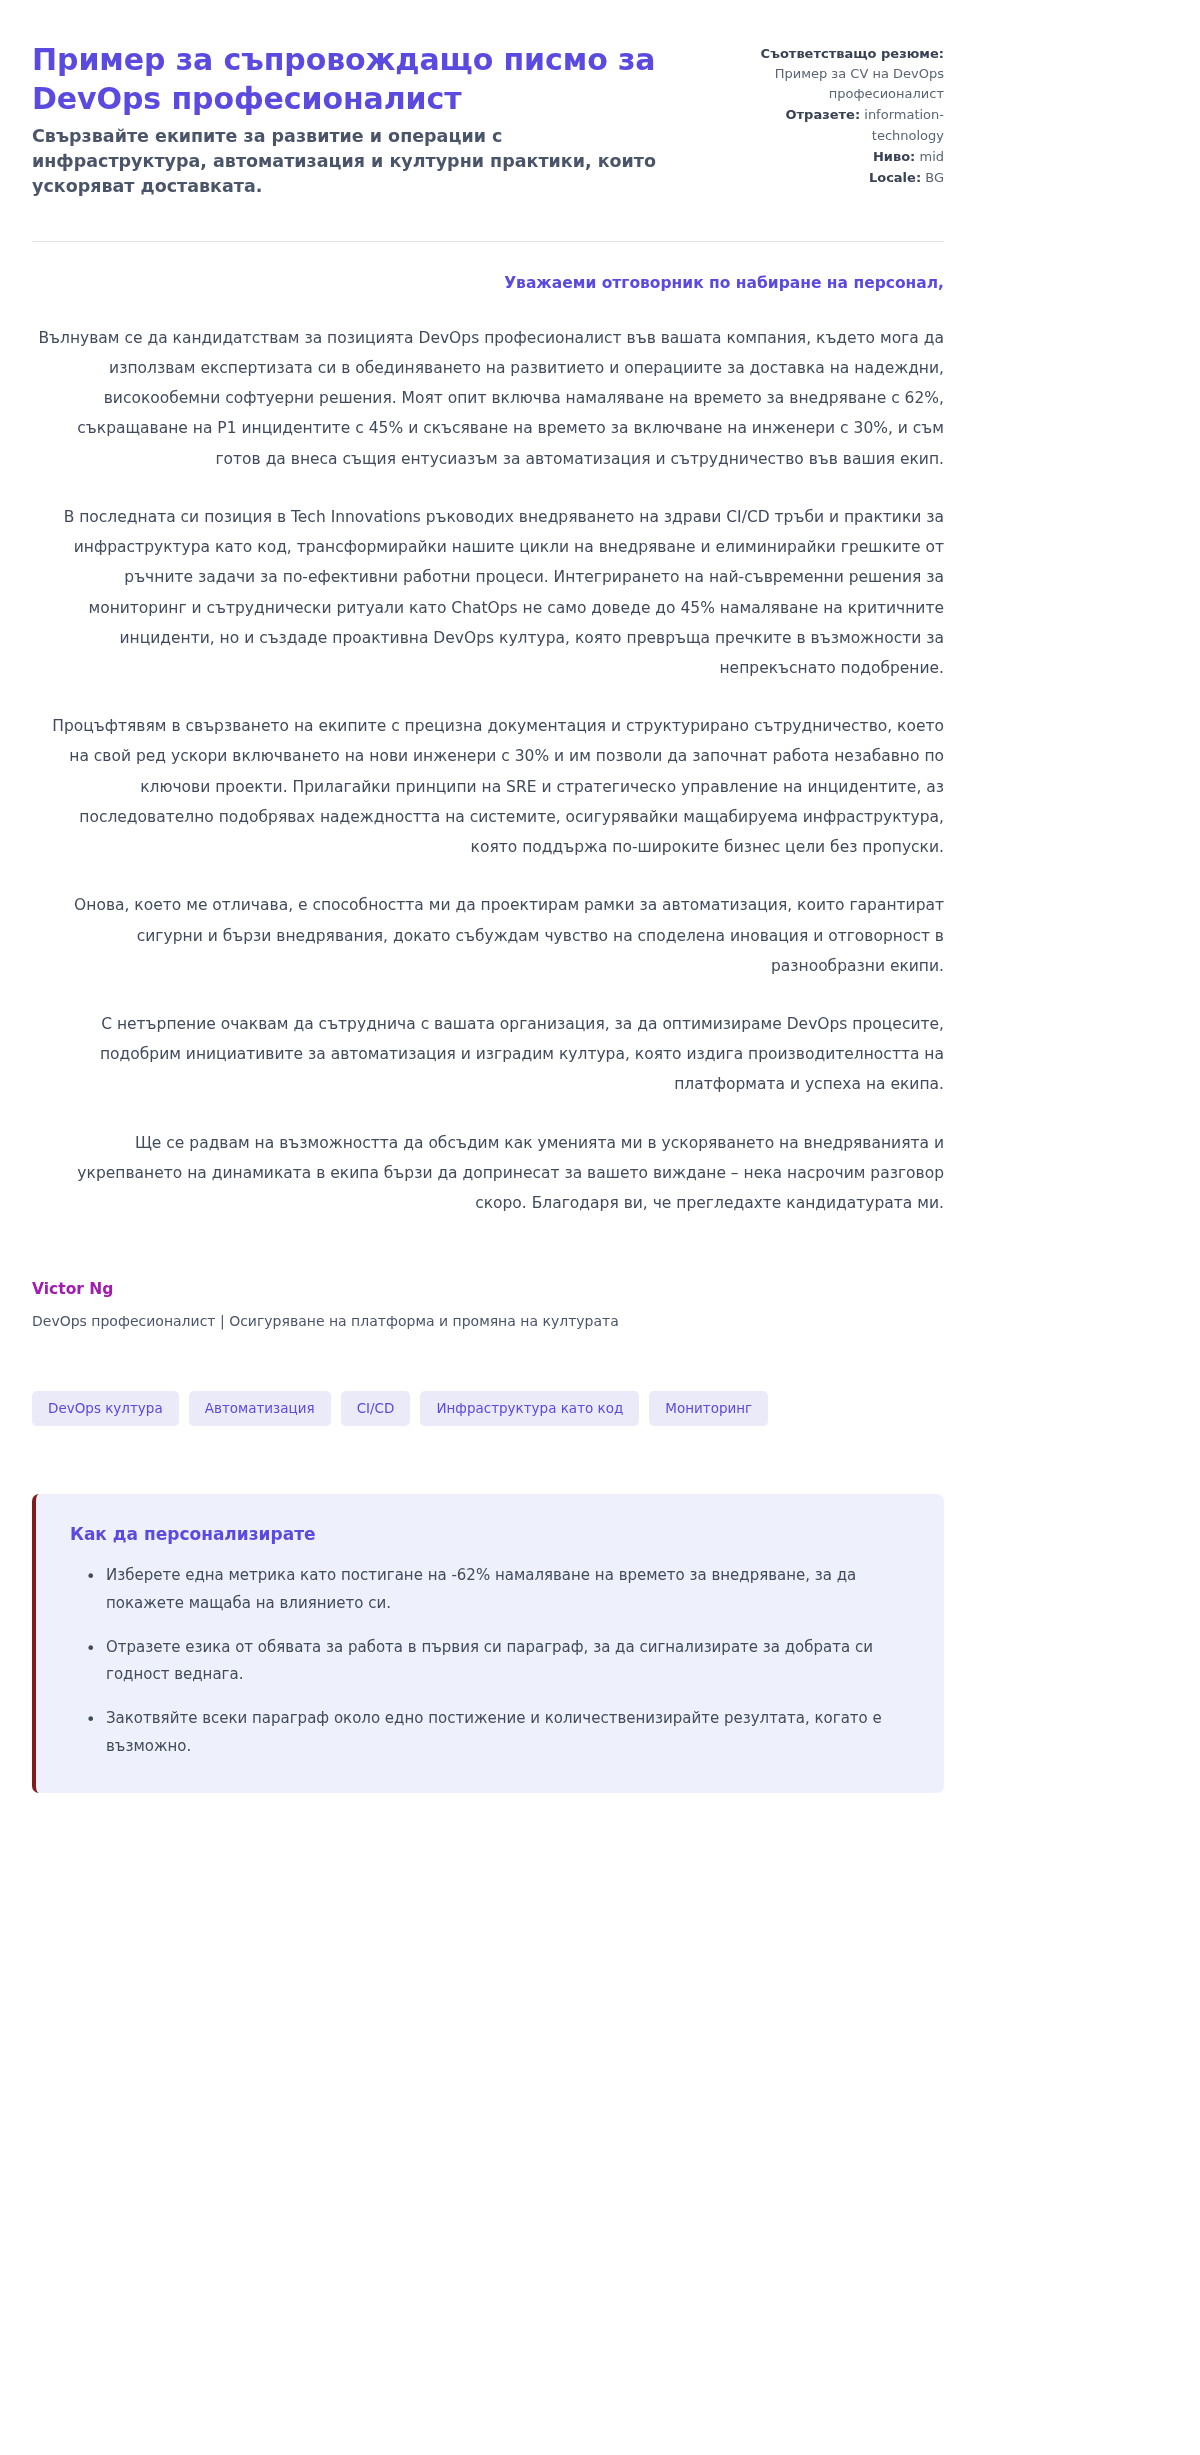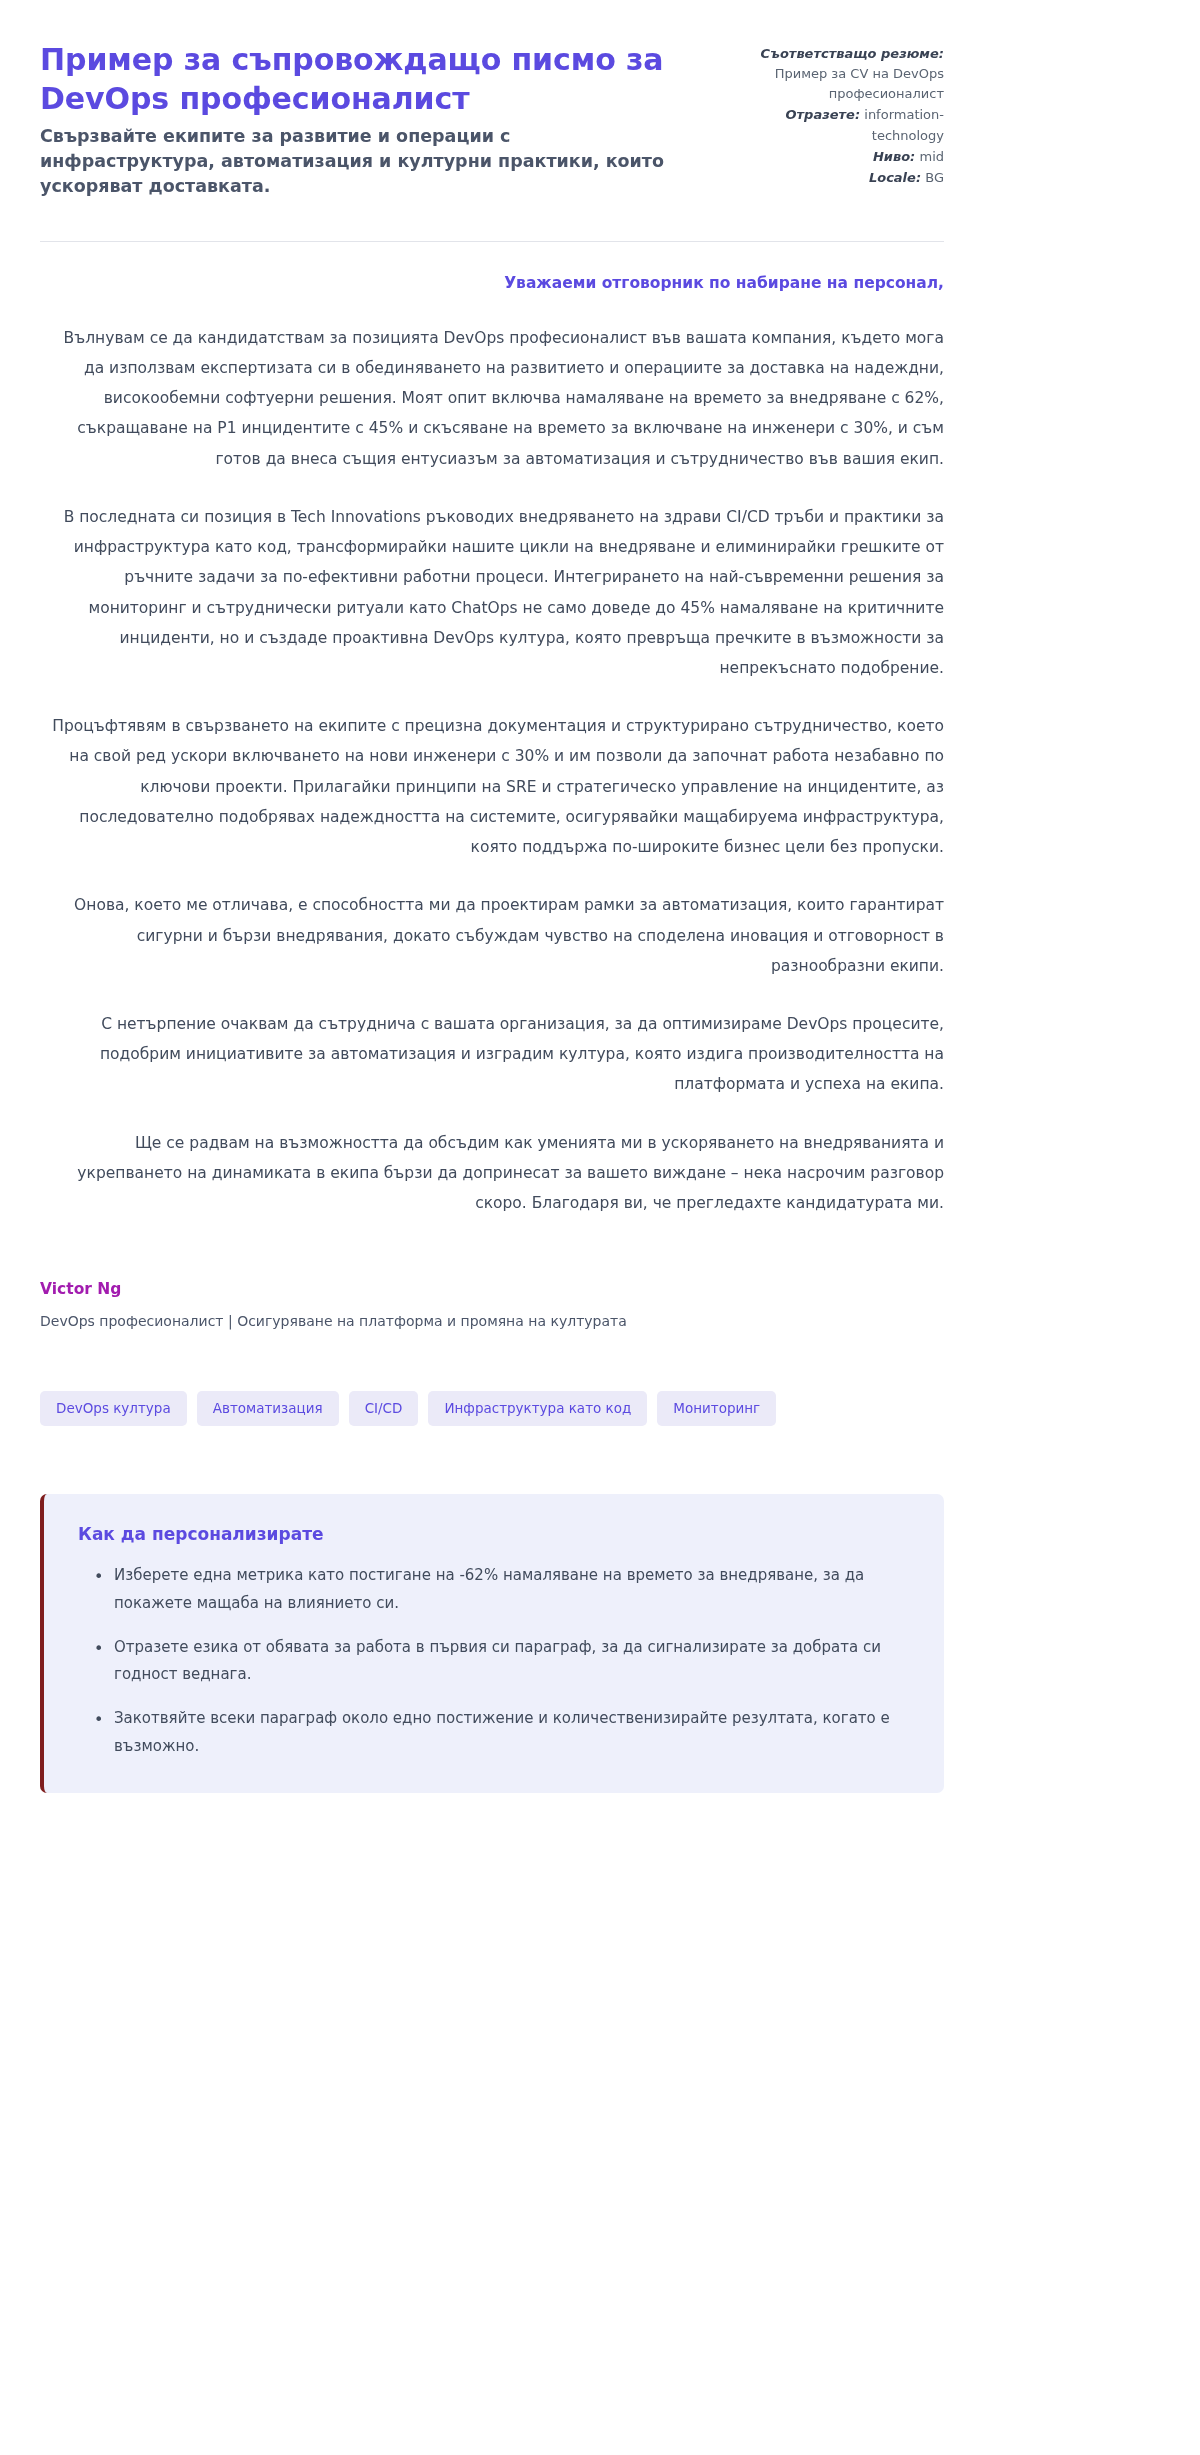--- a/index.html
+++ b/index.html
@@ -12,21 +12,21 @@
   body {
     width: 1200px;
     min-height: 2455px;
     font-family: "DejaVu Sans", "Liberation Sans", sans-serif;
     color: #3b4252;
     -webkit-font-smoothing: antialiased;
   }
 
   .page {
     width: 1004px;
-    padding: 40px 60px 0 40px;
+    padding: 40px 60px 0 32px;
   }
 
   
   .header {
     display: flex;
     align-items: flex-start;
     justify-content: space-between;
     gap: 40px;
   }
   .header-left {
@@ -55,21 +55,20 @@
     text-align: right;
     font-size: 13px;
     line-height: 1.55;
     color: #5a6472;
     padding-top: 4px;
   }
   .meta-row { margin-bottom: 1px; }
   .meta-label {
     font-weight: 700;
     color: #394253;
-    font-style: italic;
   }
   .meta-value { font-weight: 400; }
 
   
   .rule {
     border: 0;
     border-top: 1px solid #e2e4ea;
     margin: 42px 0 0 0;
   }
 

